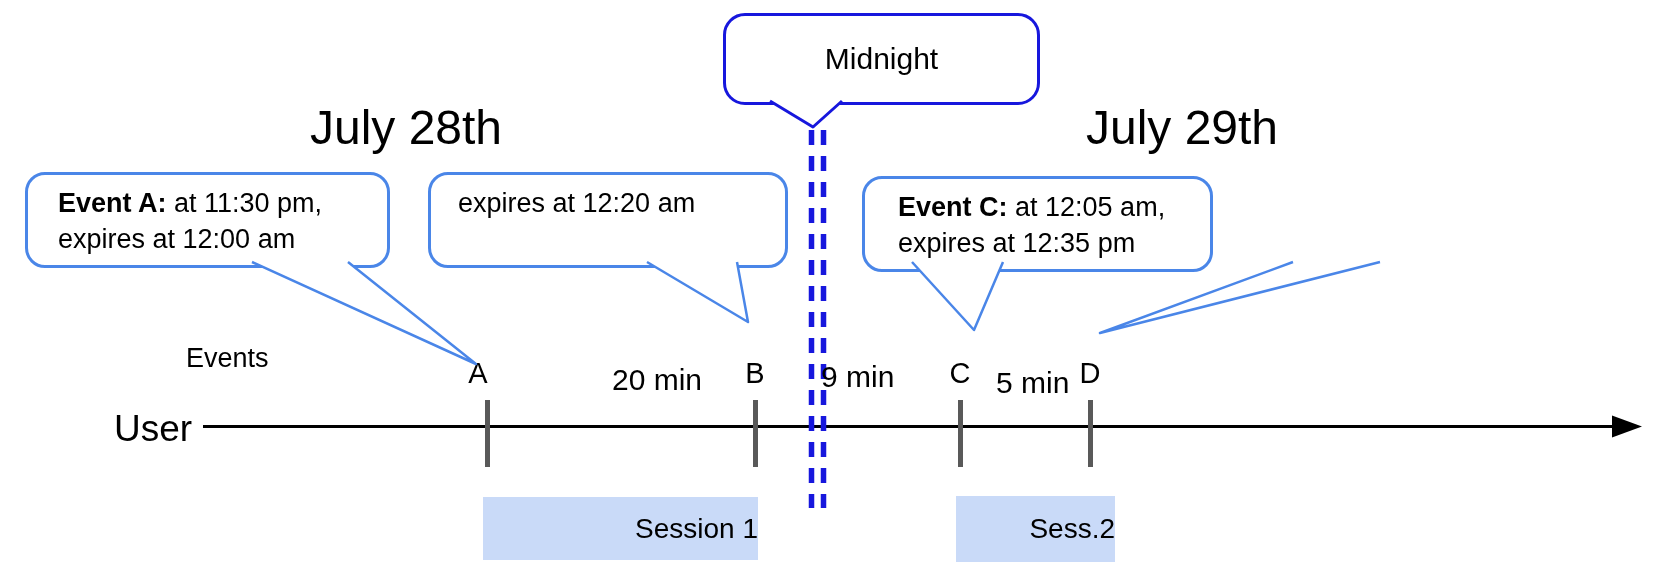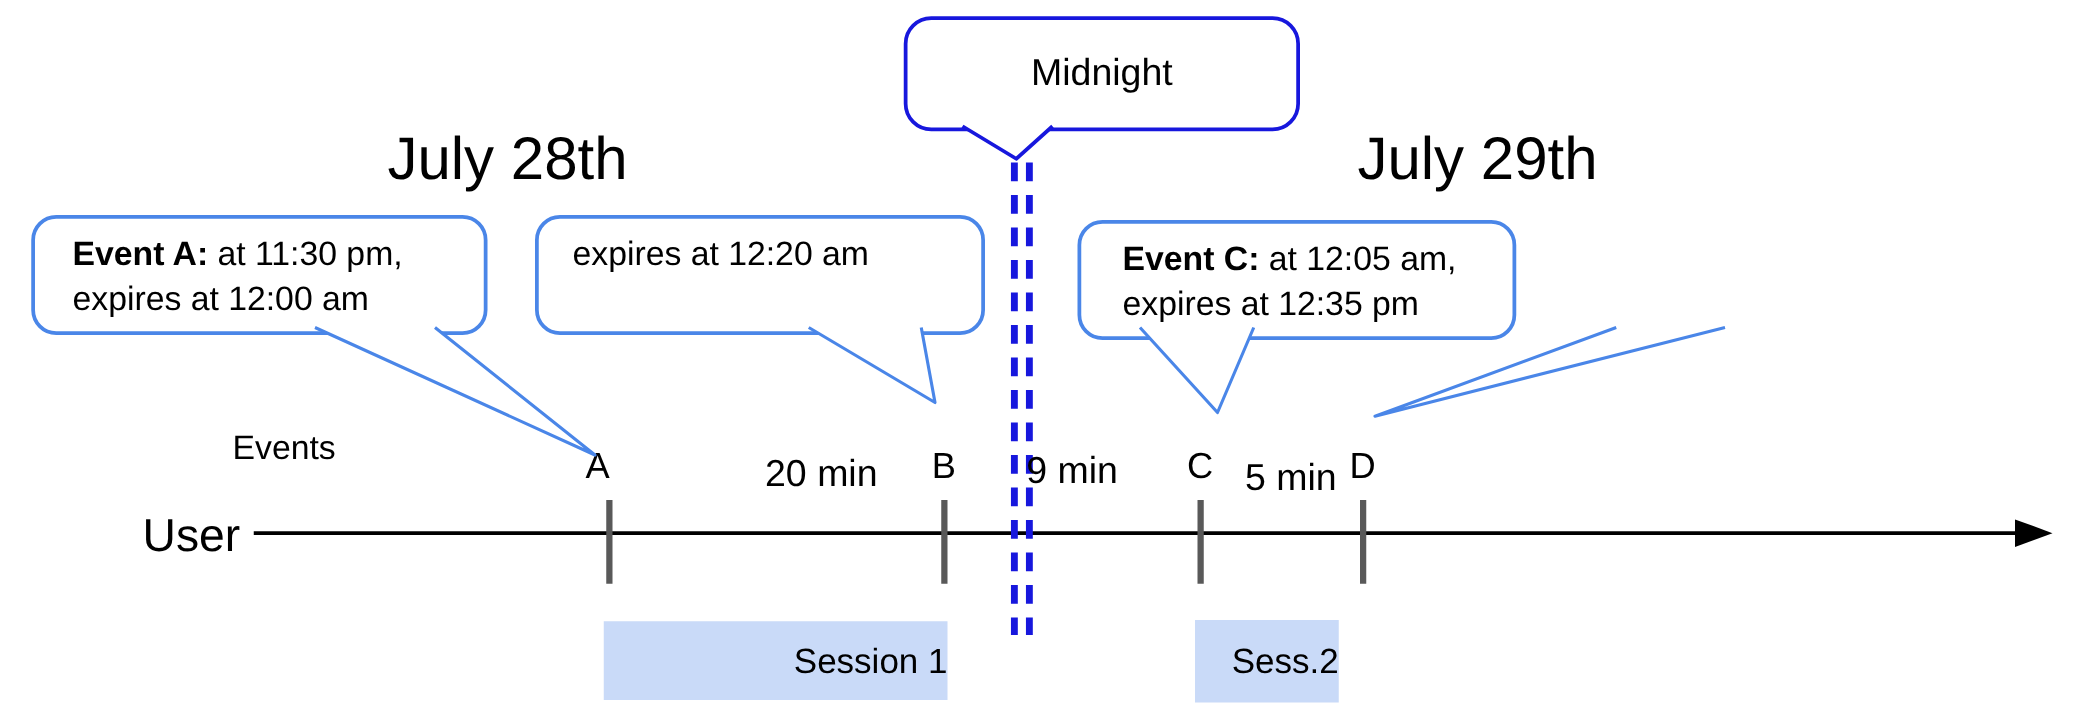--- a/index.html
+++ b/index.html
@@ -38,21 +38,21 @@
   #tick-letter-d{left:1070px;}
   .interval{position:absolute;z-index:2;width:100px;text-align:left;font-size:30px;}
   #interval-ab{left:612px;top:363px;}
   #interval-mc{left:821px;top:360px;}
   #interval-cd{left:996px;top:366px;}
   .session{
     position:absolute;z-index:2;background:#c9daf8;display:flex;
     align-items:center;justify-content:flex-end;font-size:28px;
   }
   #session-1{left:483px;top:497px;width:275px;height:63px;}
-  #session-2{left:956px;top:496px;width:115px;height:66px;}
+  #session-2{left:956px;top:496px;width:159px;height:66px;}
 </style>
 </head>
 <body>
 
 <div id="canvas">
 
   <svg id="underlay" class="layer" viewBox="0 0 1668 578">
 
     <line x1="203" y1="426.5" x2="1618" y2="426.5" stroke-width="3" stroke="#000000"></line>
     <polygon points="1612,415.5 1642,426.5 1612,437.5" fill="#000000"></polygon>

